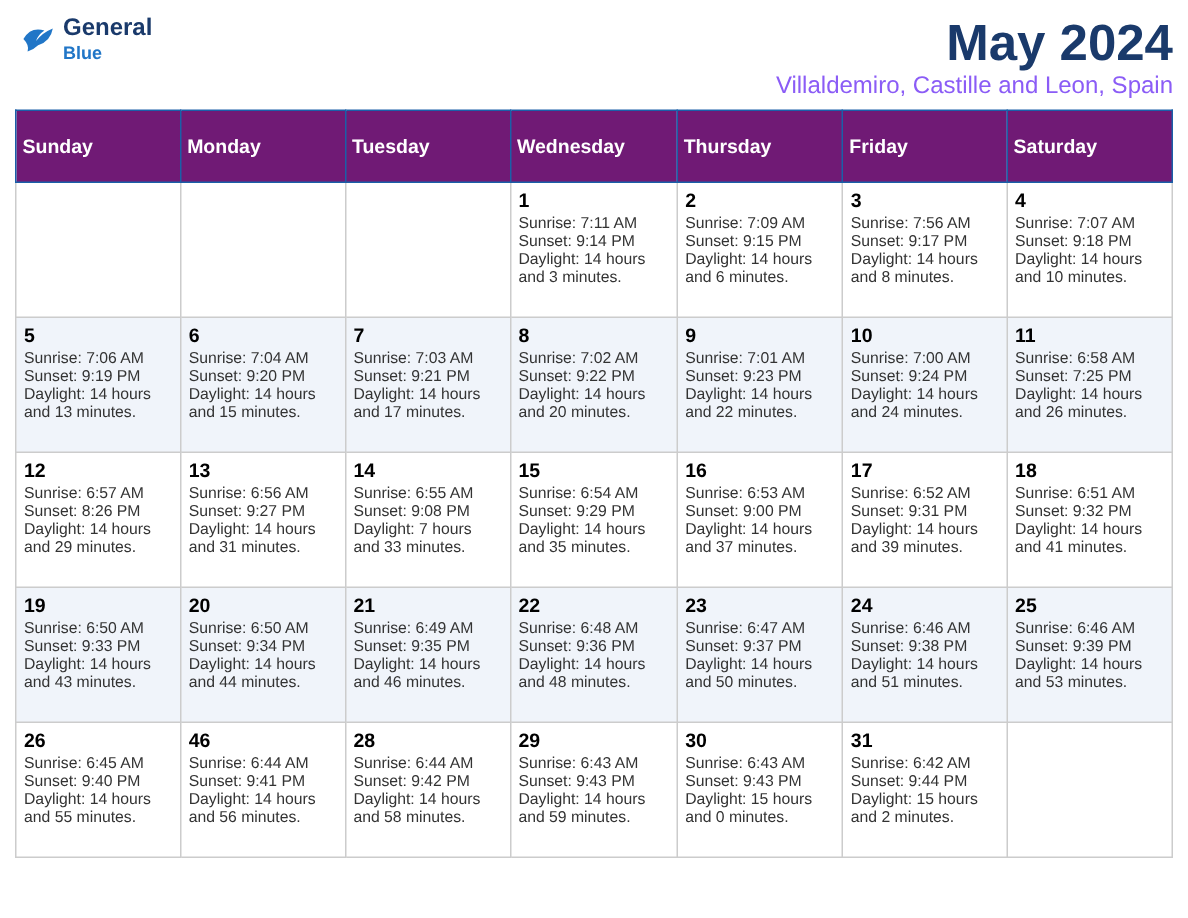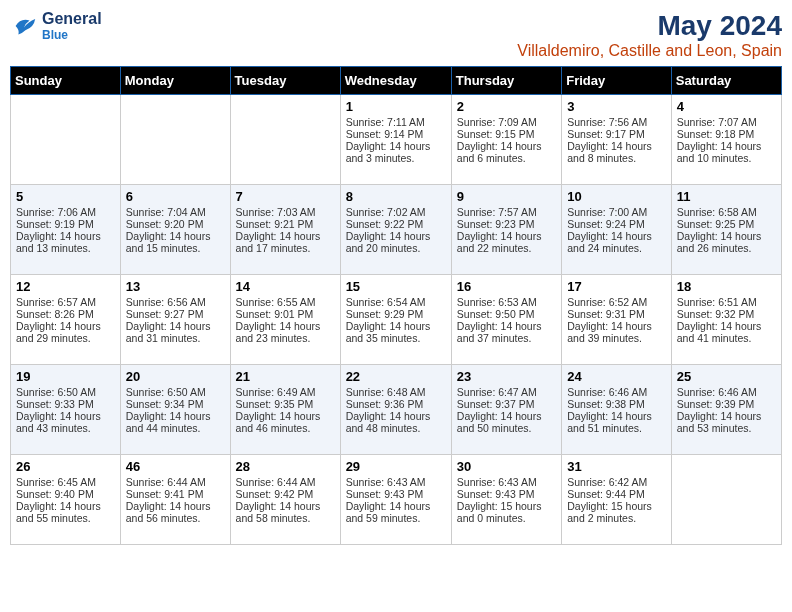--- a/index.html
+++ b/index.html
@@ -22,39 +22,39 @@
       gap: 4px;
     }
     .logo-bird {
       width: 28px;
       height: 28px;
     }
     .title-section {
       text-align: right;
     }
     .month-title {
-      font-size: 28px;
+      font-size: 34px;
       font-weight: bold;
       color: #1a3a6b;
     }
     .location-title {
       font-size: 16px;
-      color: #c2410c;
+      color: #8b5cf6;
     }
     .calendar {
       width: 100%;
       border-collapse: collapse;
       border: 1px solid #ccc;
     }
     .calendar th {
-      background: #000000;
+      background: #701a75;
       color: #fff;
       font-size: 13px;
       font-weight: bold;
-      padding: 6px 4px;
+      padding: 16px 4px;
       text-align: left;
       border: 1px solid #1a5fa8;
       margin-top: 36px;
     }
     .calendar td {
       vertical-align: top;
       border: 1px solid #ccc;
       padding: 4px 5px;
       width: 113px;
       height: 90px;
@@ -157,66 +157,66 @@
           <div>Daylight: 14 hours and 17 minutes.</div>
         </td>
         <td>
           <span class="day-number">8</span>
           <div>Sunrise: 7:02 AM</div>
           <div>Sunset: 9:22 PM</div>
           <div>Daylight: 14 hours and 20 minutes.</div>
         </td>
         <td>
           <span class="day-number">9</span>
-          <div>Sunrise: 7:57 AM</div>
+          <div>Sunrise: 7:01 AM</div>
           <div>Sunset: 9:23 PM</div>
           <div>Daylight: 14 hours and 22 minutes.</div>
         </td>
         <td>
           <span class="day-number">10</span>
           <div>Sunrise: 7:00 AM</div>
           <div>Sunset: 9:24 PM</div>
           <div>Daylight: 14 hours and 24 minutes.</div>
         </td>
         <td>
           <span class="day-number">11</span>
           <div>Sunrise: 6:58 AM</div>
-          <div>Sunset: 9:25 PM</div>
+          <div>Sunset: 7:25 PM</div>
           <div>Daylight: 14 hours and 26 minutes.</div>
         </td>
       </tr>
       <tr>
         <td>
           <span class="day-number">12</span>
           <div>Sunrise: 6:57 AM</div>
           <div>Sunset: 8:26 PM</div>
           <div>Daylight: 14 hours and 29 minutes.</div>
         </td>
         <td>
           <span class="day-number">13</span>
           <div>Sunrise: 6:56 AM</div>
           <div>Sunset: 9:27 PM</div>
           <div>Daylight: 14 hours and 31 minutes.</div>
         </td>
         <td>
           <span class="day-number">14</span>
           <div>Sunrise: 6:55 AM</div>
-          <div>Sunset: 9:01 PM</div>
-          <div>Daylight: 14 hours and 23 minutes.</div>
+          <div>Sunset: 9:08 PM</div>
+          <div>Daylight: 7 hours and 33 minutes.</div>
         </td>
         <td>
           <span class="day-number">15</span>
           <div>Sunrise: 6:54 AM</div>
           <div>Sunset: 9:29 PM</div>
           <div>Daylight: 14 hours and 35 minutes.</div>
         </td>
         <td>
           <span class="day-number">16</span>
           <div>Sunrise: 6:53 AM</div>
-          <div>Sunset: 9:50 PM</div>
+          <div>Sunset: 9:00 PM</div>
           <div>Daylight: 14 hours and 37 minutes.</div>
         </td>
         <td>
           <span class="day-number">17</span>
           <div>Sunrise: 6:52 AM</div>
           <div>Sunset: 9:31 PM</div>
           <div>Daylight: 14 hours and 39 minutes.</div>
         </td>
         <td>
           <span class="day-number">18</span>

